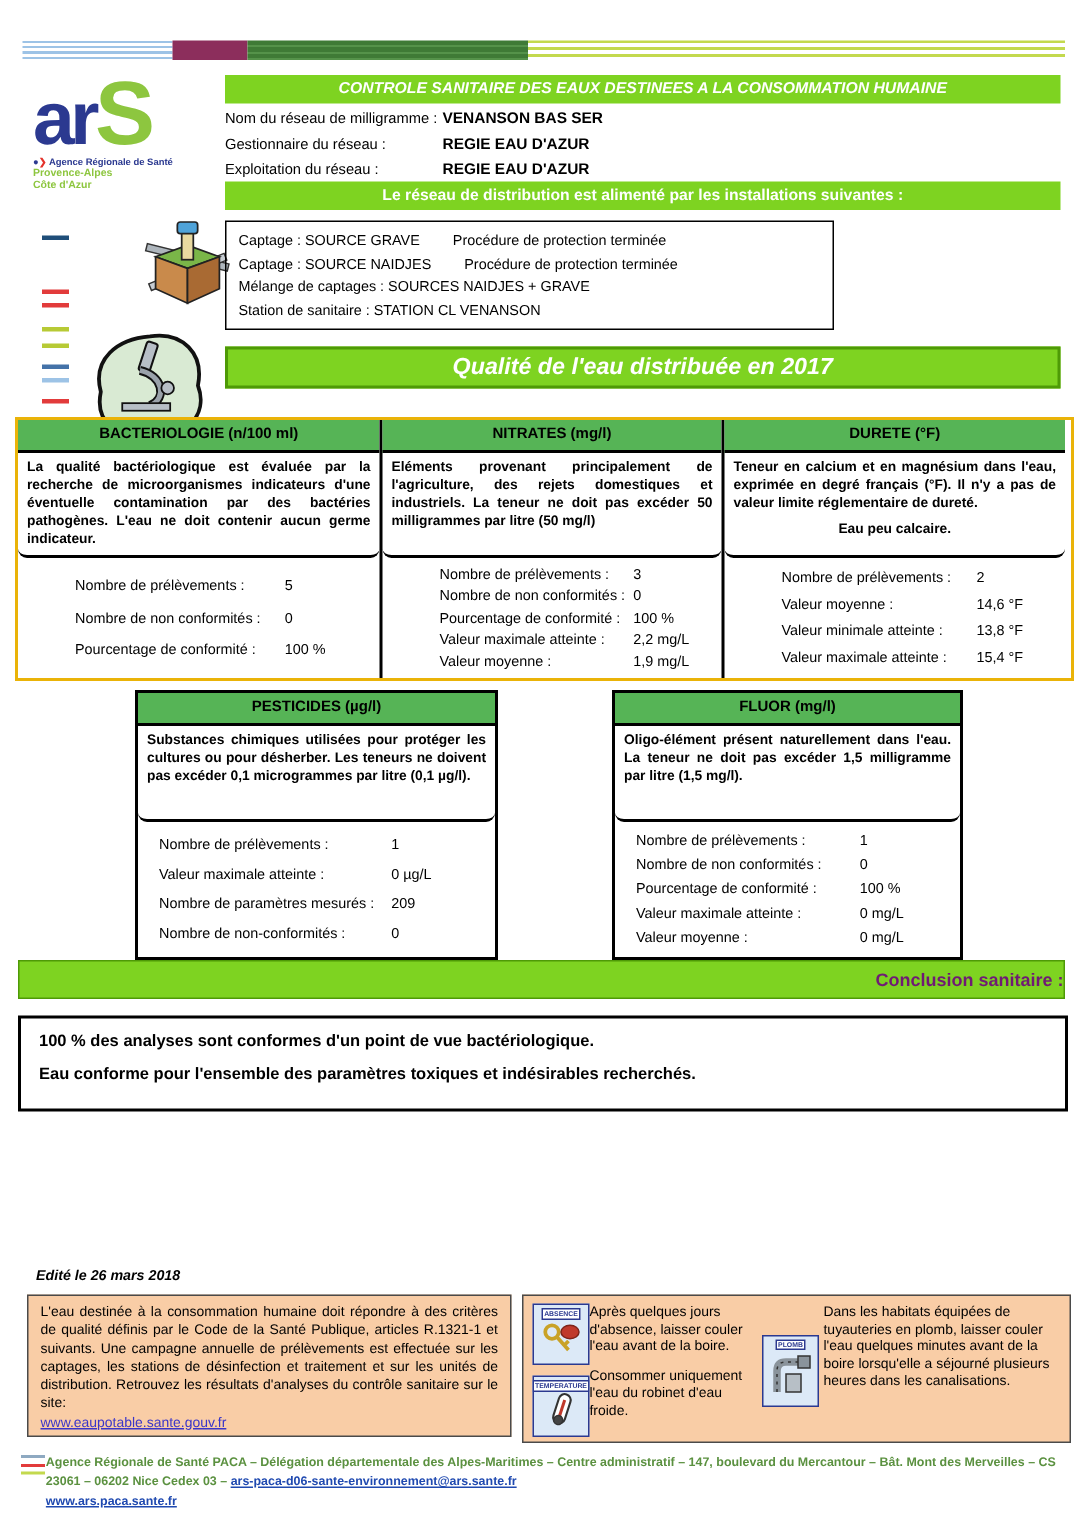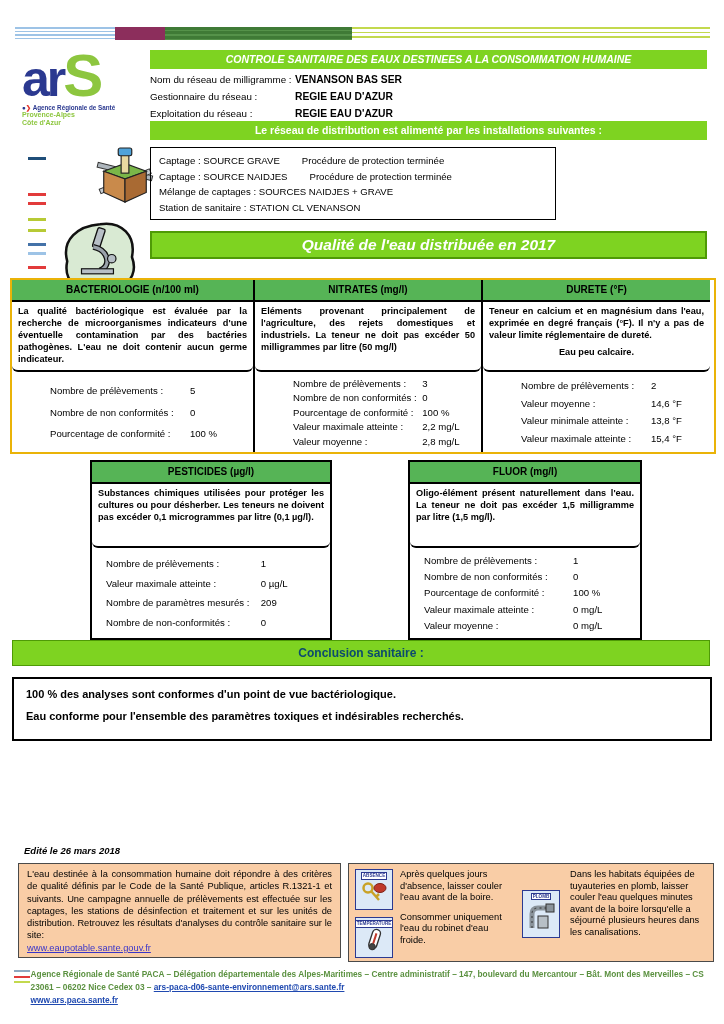--- a/index.html
+++ b/index.html
@@ -59,32 +59,32 @@
   .stat-row{display:flex;font-size:9.6px;padding-left:32px;}
   .stat-value{margin-left:auto;width:29%;}
   
   #card-pesticides,#card-fluor{position:absolute;border:2px solid #000;background:#fff;}
   #card-pesticides{left:90px;top:460px;width:238px;}
   #card-fluor{left:408px;top:460px;width:230px;}
   .card2-desc{height:56px;}
   .card2-stats{height:86px;}
   
   #bar-conclusion{position:absolute;left:12px;top:640px;width:696px;height:24px;line-height:24px;
-    background:#7ED321;border:1.5px solid #4E9A06;color:#0c4a6e;font-weight:bold;font-size:12px;text-align:center;}
+    background:#7ED321;border:1.5px solid #4E9A06;color:#701a75;font-weight:bold;font-size:12px;text-align:right;}
   #conclusion-box{position:absolute;left:12px;top:677px;width:672px;height:42px;
     border:2px solid #000;padding:9px 12px;}
   .conclusion-line{font-weight:bold;font-size:11px;}
   .conclusion-line+.conclusion-line{margin-top:10px;}
   
   #edited{position:absolute;left:24px;top:845px;font-size:9.5px;font-weight:bold;font-style:italic;}
   .peach-box{position:absolute;top:863px;background:#F9CDA6;border:1.6px solid #4a4a4a;}
   #info-left{left:18px;width:305px;height:85px;padding:4px 8px;font-size:9.3px;line-height:1.32;text-align:justify;}
   #info-left a{color:#3A35C9;text-decoration:underline;}
   #info-right{left:348px;width:352px;height:87px;padding:5px 6px;display:grid;
-    grid-template-columns:38px 112px 44px 1fr;column-gap:7px;font-size:9.3px;line-height:1.25;}
+    grid-template-columns:38px 112px 44px 1fr;column-gap:0;font-size:9.3px;line-height:1.25;}
   .icons-col{display:flex;flex-direction:column;gap:7px;align-items:center;}
   .icon-box{width:36px;height:39px;border:1.6px solid #2B3990;background:#DCE9F7;
     display:flex;flex-direction:column;align-items:center;}
   .icon-box .icon-label{font-size:4.6px;font-weight:bold;color:#2B3990;background:#fff;
     border:0.5px solid #2B3990;margin-top:2px;padding:0 1px;white-space:nowrap;}
   .texts-col p{margin:0 0 8px 0;}
   .plomb-col{display:flex;align-items:center;justify-content:center;}
   .plomb-text p{margin:0;}
   
   #footer-address{position:absolute;left:14px;top:968px;width:700px;display:flex;}
@@ -227,21 +227,21 @@
       <div class="stat-row">
           <span>Pourcentage de conformité :</span>
           <span class="stat-value">100 %</span>
         </div>
       <div class="stat-row">
           <span>Valeur maximale atteinte :</span>
           <span class="stat-value">2,2 mg/L</span>
         </div>
       <div class="stat-row">
           <span>Valeur moyenne :</span>
-          <span class="stat-value">2,8 mg/L</span>
+          <span class="stat-value">1,9 mg/L</span>
         </div>
     </div>
   </div>
 
   <div class="card">
     <div class="card-header">DURETE (°F)</div>
     <div class="card-desc">
       <span>Teneur en calcium et en magnésium dans l'eau, exprimée en degré français (°F). Il n'y a pas de valeur limite réglementaire de dureté.</span>
       <div class="card-note">Eau peu calcaire.</div>
     </div>

